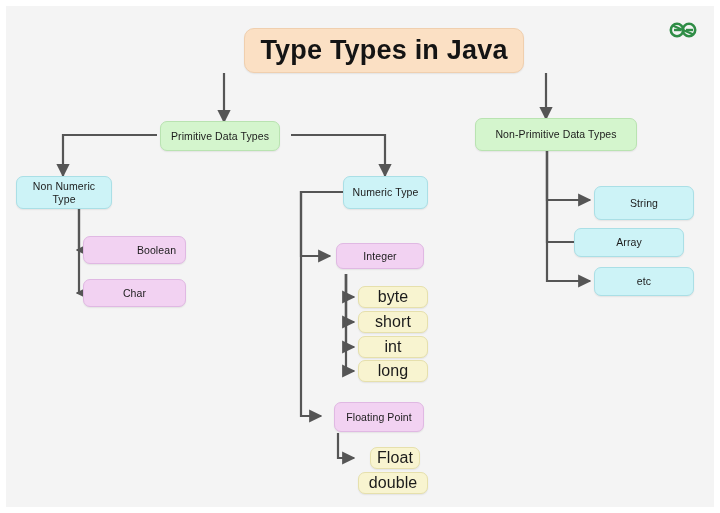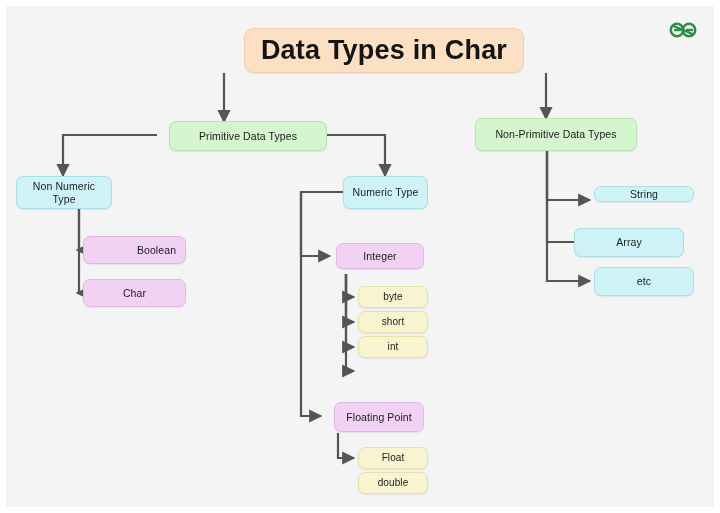--- a/index.html
+++ b/index.html
@@ -47,21 +47,21 @@
     border-color: #f0cfae;
     border-radius: 10px;
     font-size: 27px;
     font-weight: 700;
     letter-spacing: .2px;
     color: #141414;
   }
   .n-green  { background: #d4f5cd; border-color: #b9e3b1; font-size: 10.5px; }
   .n-cyan   { background: #cdf3f7; border-color: #aadfe6; font-size: 10.5px; }
   .n-pink   { background: #f2d2f2; border-color: #e0b8e3; font-size: 10.5px; }
-  .n-yellow { background: #f8f4d0; border-color: #e6e0ac; font-size: 10px; }
+  .n-yellow { background: #f8f4d0; border-color: #e6e0ac; font-size: 16px; }
 
   #logo {
     position: absolute;
     right: 14px;
     top: 11px;
     width: 34px;
     height: 26px;
     z-index: 3;
   }
 </style>
@@ -110,24 +110,24 @@
     <g fill="none" stroke="#2f8d46" stroke-width="2.6">
       <circle cx="11" cy="13" r="6.2"></circle>
       <circle cx="23" cy="13" r="6.2"></circle>
       <path d="M 8 13 L 15 13" stroke-width="2.4"></path>
       <path d="M 20 13 L 27 13" stroke-width="2.4"></path>
       <path d="M 6.5 8.5 L 27.5 17.5" stroke-width="2.2"></path>
     </g>
   </svg>
 
   <div class="node n-title" style="left:238px; top:22px; width:280px; height:45px;">
-    <span>Data Types in Char</span>
+    <span>Type Types in Java</span>
   </div>
 
-  <div class="node n-green" style="left:163px; top:115px; width:158px; height:30px;">
+  <div class="node n-green" style="left:154px; top:115px; width:120px; height:30px;">
     <span>Primitive Data Types</span>
   </div>
 
   <div class="node n-green" style="left:469px; top:112px; width:162px; height:33px;">
     <span>Non-Primitive Data Types</span>
   </div>
 
   <div class="node n-cyan" style="left:10px; top:170px; width:96px; height:33px;">
     <span>Non Numeric Type</span>
   </div>
@@ -153,34 +153,37 @@
   </div>
 
   <div class="node n-yellow" style="left:352px; top:305px; width:70px; height:22px;">
     <span>short</span>
   </div>
 
   <div class="node n-yellow" style="left:352px; top:330px; width:70px; height:22px;">
     <span>int</span>
   </div>
 
+  <div class="node n-yellow" style="left:352px; top:354px; width:70px; height:22px;">
+    <span>long</span>
+  </div>
 
   <div class="node n-pink" style="left:321px; top:396px; width:90px; height:30px;margin-left:7px;">
     <span>Floating Point</span>
   </div>
 
-  <div class="node n-yellow" style="left:352px; top:441px; width:70px; height:22px;">
+  <div class="node n-yellow" style="left:364px; top:441px; width:50px; height:22px;">
     <span>Float</span>
   </div>
 
   <div class="node n-yellow" style="left:352px; top:466px; width:70px; height:22px;">
     <span>double</span>
   </div>
 
-  <div class="node n-cyan" style="left:588px; top:180px; width:100px; height:16px;">
+  <div class="node n-cyan" style="left:588px; top:180px; width:100px; height:34px;">
     <span>String</span>
   </div>
 
   <div class="node n-cyan" style="left:568px; top:222px; width:110px; height:29px;">
     <span>Array</span>
   </div>
 
   <div class="node n-cyan" style="left:588px; top:261px; width:100px; height:29px;">
     <span>etc</span>
   </div>

